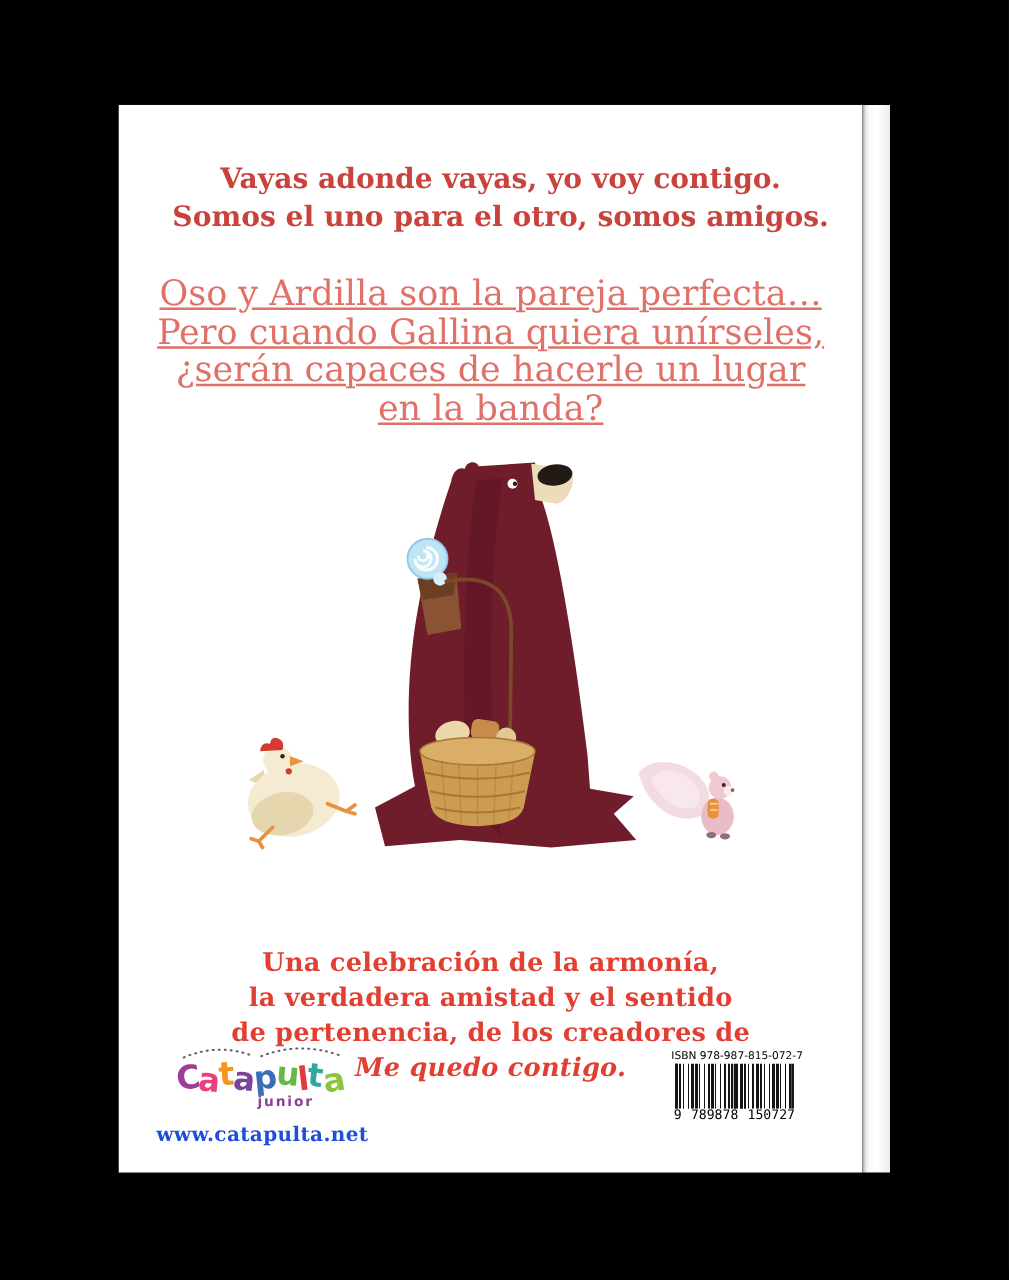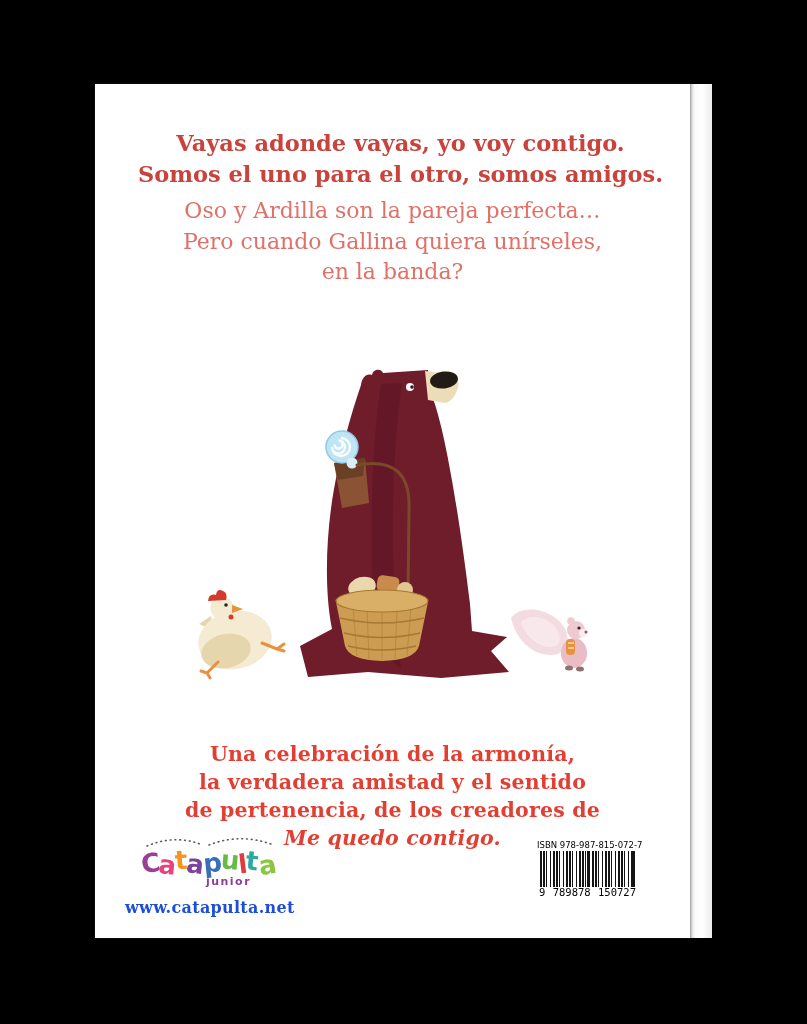--- a/index.html
+++ b/index.html
@@ -4,22 +4,22 @@
 <style>
   html,body{margin:0;padding:0;background:#000;}
   .stage{position:relative;width:807px;height:1024px;background:#000;overflow:hidden;
          font-family:"DejaVu Serif",serif;}
   .cover{position:absolute;left:95px;top:84px;width:595px;height:854px;background:#fff;
          box-shadow:0 0 0 1px rgba(255,255,255,.04);}
   .page-edge{position:absolute;left:690px;top:84px;width:22px;height:854px;
          background:linear-gradient(90deg,#9f9f9f 0px,#e6e6e6 2.5px,#fafafa 5px,#ffffff 12px,#ececec 22px);}
   .txt{position:absolute;left:0;right:0;text-align:center;}
   .headline{top:44px;font-weight:700;font-size:22.5px;line-height:31px;}
-  .blurb{top:112px;font-weight:400;font-size:22px;line-height:30.5px;}
-  .tagline{top:656px;font-weight:700;font-size:20.5px;line-height:28px;letter-spacing:.2px;}
+  .blurb{top:136px;font-weight:400;font-size:28px;line-height:30.5px;text-decoration:underline;}
+  .tagline{top:672px;font-weight:700;font-size:20.5px;line-height:28px;letter-spacing:.2px;}
   .tagline .italic{font-style:italic;}
   .illu{position:absolute;left:0;top:0;}
   
   .publisher{position:absolute;left:30px;top:748px;width:165px;text-align:center;}
   .logo-dots{display:block;margin:0 auto -2px;}
   .logo-letters{display:block;height:32px;white-space:nowrap;}
   .logo-letter{display:inline-block;font:800 26px "DejaVu Sans",sans-serif;letter-spacing:-1px;}
   .junior{font:700 11px "DejaVu Sans",sans-serif;letter-spacing:1.5px;padding-left:42px;margin-top:-3px;}
   .website{margin-top:10px;font:700 16px "DejaVu Serif",serif;letter-spacing:.3px;}
   
@@ -40,20 +40,21 @@
   <div class="cover">
 
     <div class="txt headline" style="color: rgb(201, 66, 60); padding-left: 16px;">
       <div>Vayas adonde vayas, yo voy contigo.</div>
       <div>Somos el uno para el otro, somos amigos.</div>
     </div>
 
     <div class="txt blurb" style="color: rgb(223, 113, 104);">
       <div>Oso y Ardilla son la pareja perfecta…</div>
       <div>Pero cuando Gallina quiera unírseles,</div>
+      <div>¿serán capaces de hacerle un lugar</div>
       <div>en la banda?</div>
     </div>
 
     <svg class="illu" width="595" height="854" viewBox="0 0 595 854" aria-hidden="true">
 
       <g>
         <path d="M104,540 L116,532 L118,546 Z" fill="#E6D6AE"></path>
         <ellipse cx="140" cy="556" rx="37" ry="29" transform="rotate(-12 140 556)" fill="#F4EBD2"></ellipse>
         <ellipse cx="131" cy="567" rx="25" ry="17" transform="rotate(-12 131 567)" fill="#E6D6AE"></ellipse>
         <circle cx="127" cy="524" r="11.5" fill="#F4EBD2"></circle>

